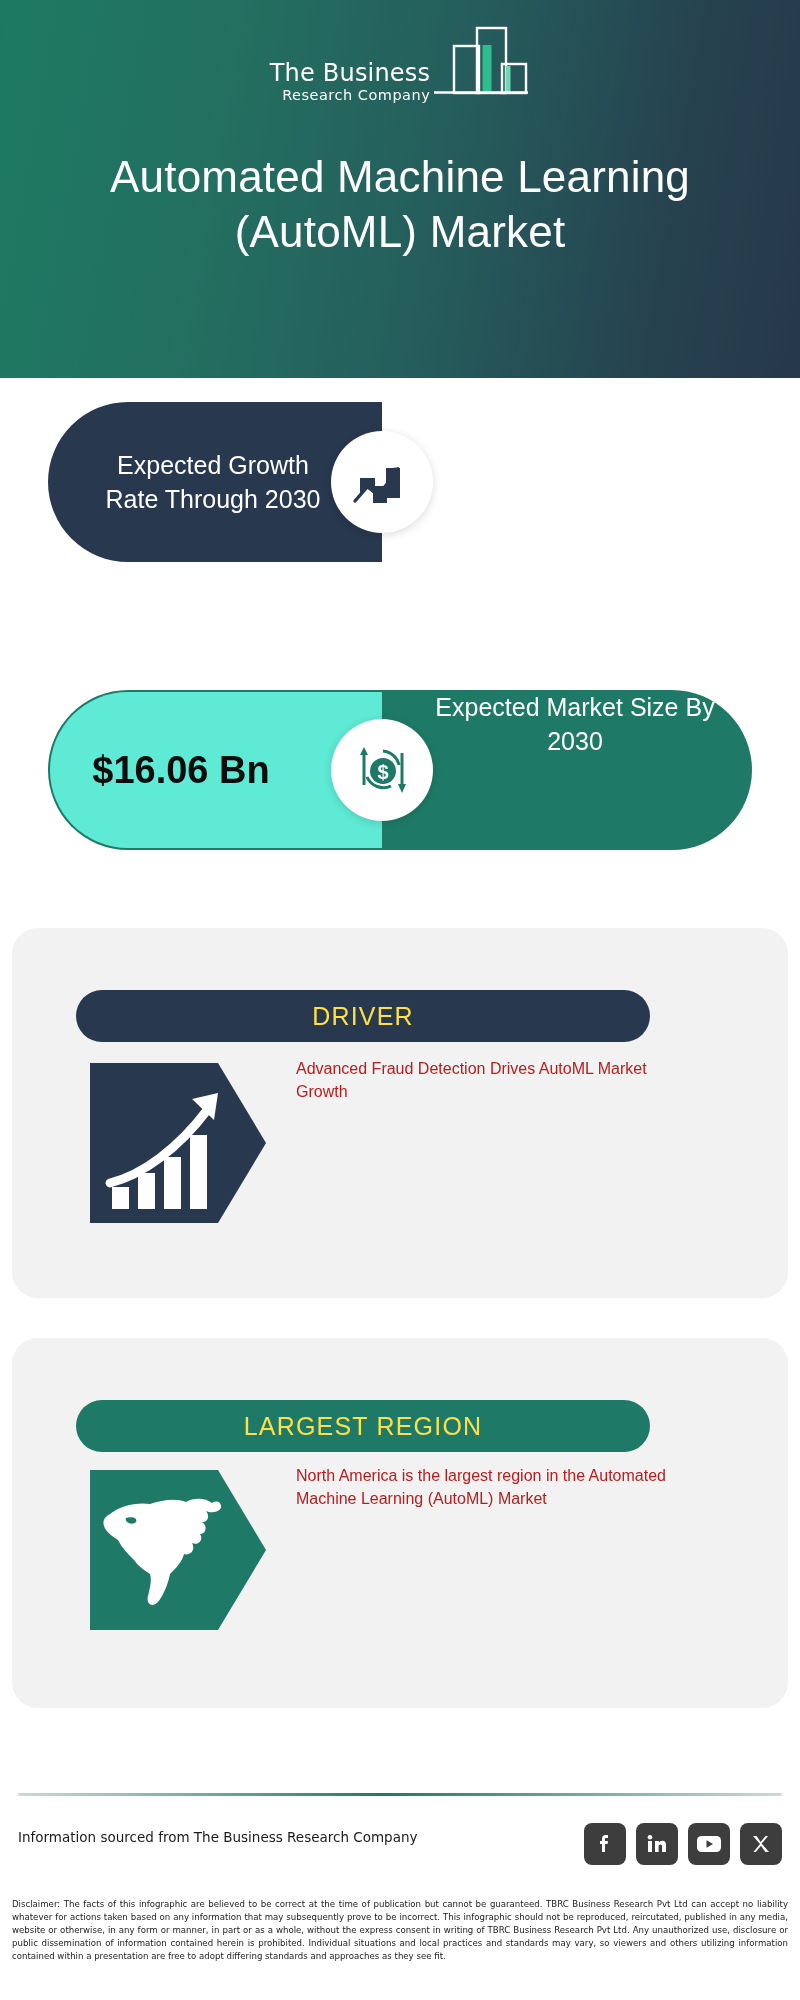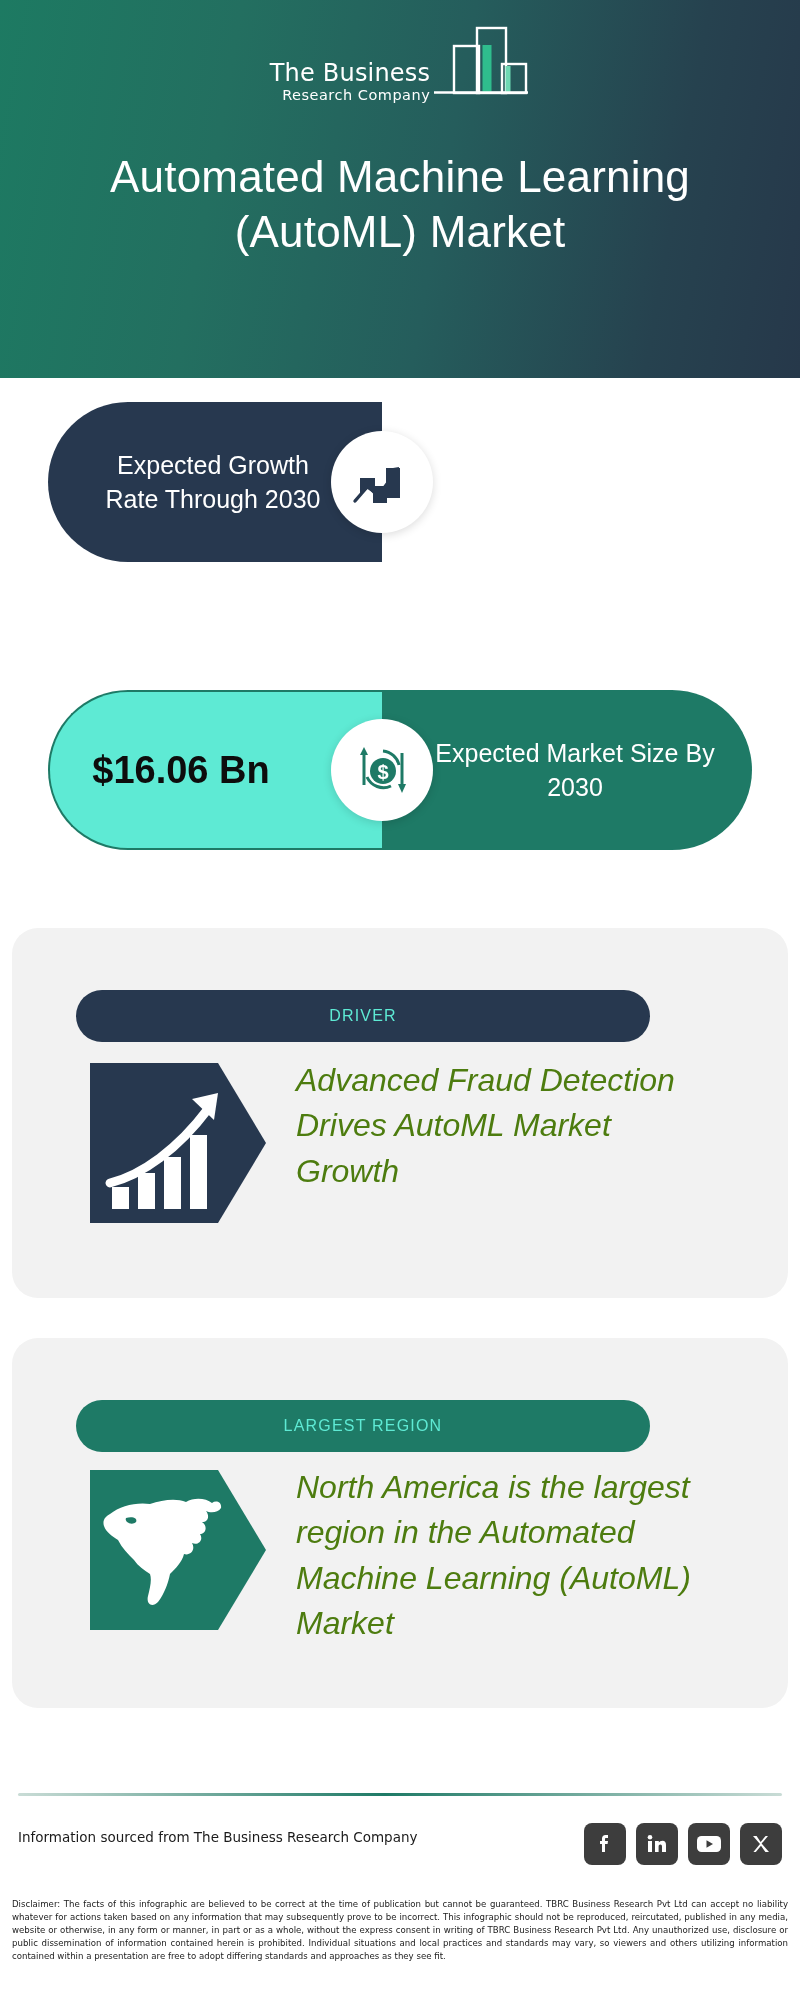--- a/index.html
+++ b/index.html
@@ -89,54 +89,54 @@
     display:flex;align-items:center;justify-content:center;
     box-sizing:border-box;padding-right:70px;
   }
   .card2 .left span{
     color:#0d0d0d;font-size:38px;font-weight:bold;line-height:1.18;text-align:center;
   }
   .card2 .right{
     position:absolute;left:334px;top:0;width:370px;height:160px;
     background:#1e7a66;
     border-radius:0 80px 80px 0;
-    display:flex;align-items:center;justify-content:center;
+    display:flex;align-items:flex-start;justify-content:center;
     box-sizing:border-box;padding-left:52px;padding-right:36px;
   }
   .card2 .right span{
     color:#ffffff;font-size:25px;line-height:1.36;text-align:center;
   }
   .card2 .badge{left:283px;top:29px;}
 
   
   .panel{
     position:absolute;left:12px;width:776px;
     background:#f2f2f2;border-radius:26px;
   }
   .panel-driver{top:928px;height:370px;}
   .panel-region{top:1338px;height:370px;}
 
   .pill{
     position:absolute;left:76px;height:52px;
     border-radius:26px;
     display:flex;align-items:center;justify-content:center;
   }
-  .pill span{color:#5eead4;font-size:16px;letter-spacing:1.2px;}
+  .pill span{color:#fde047;font-size:25px;letter-spacing:1.2px;}
   .pill-driver{top:990px;width:574px;background:#27384f;}
   .pill-region{top:1400px;width:574px;background:#1e7a66;}
 
   .tag-icon{
     position:absolute;left:90px;width:176px;height:160px;
   }
   .tag-icon-driver{top:1063px;}
   .tag-icon-region{top:1470px;}
 
   .body-text{
     position:absolute;
-    color:#4d7c0f;font-size:32px;line-height:1.42;font-style:italic;
+    color:#b91c1c;font-size:16px;line-height:1.42;
   }
   .body-driver{left:296px;top:1058px;width:400px;}
   .body-region{left:296px;top:1465px;width:400px;}
 
   
   .foot-rule{
     position:absolute;left:18px;top:1793px;width:764px;height:3px;
     background:linear-gradient(90deg,#c9dcd6 0%,#1e7a66 48%,#c9dcd6 100%);
     border-radius:2px;
   }

